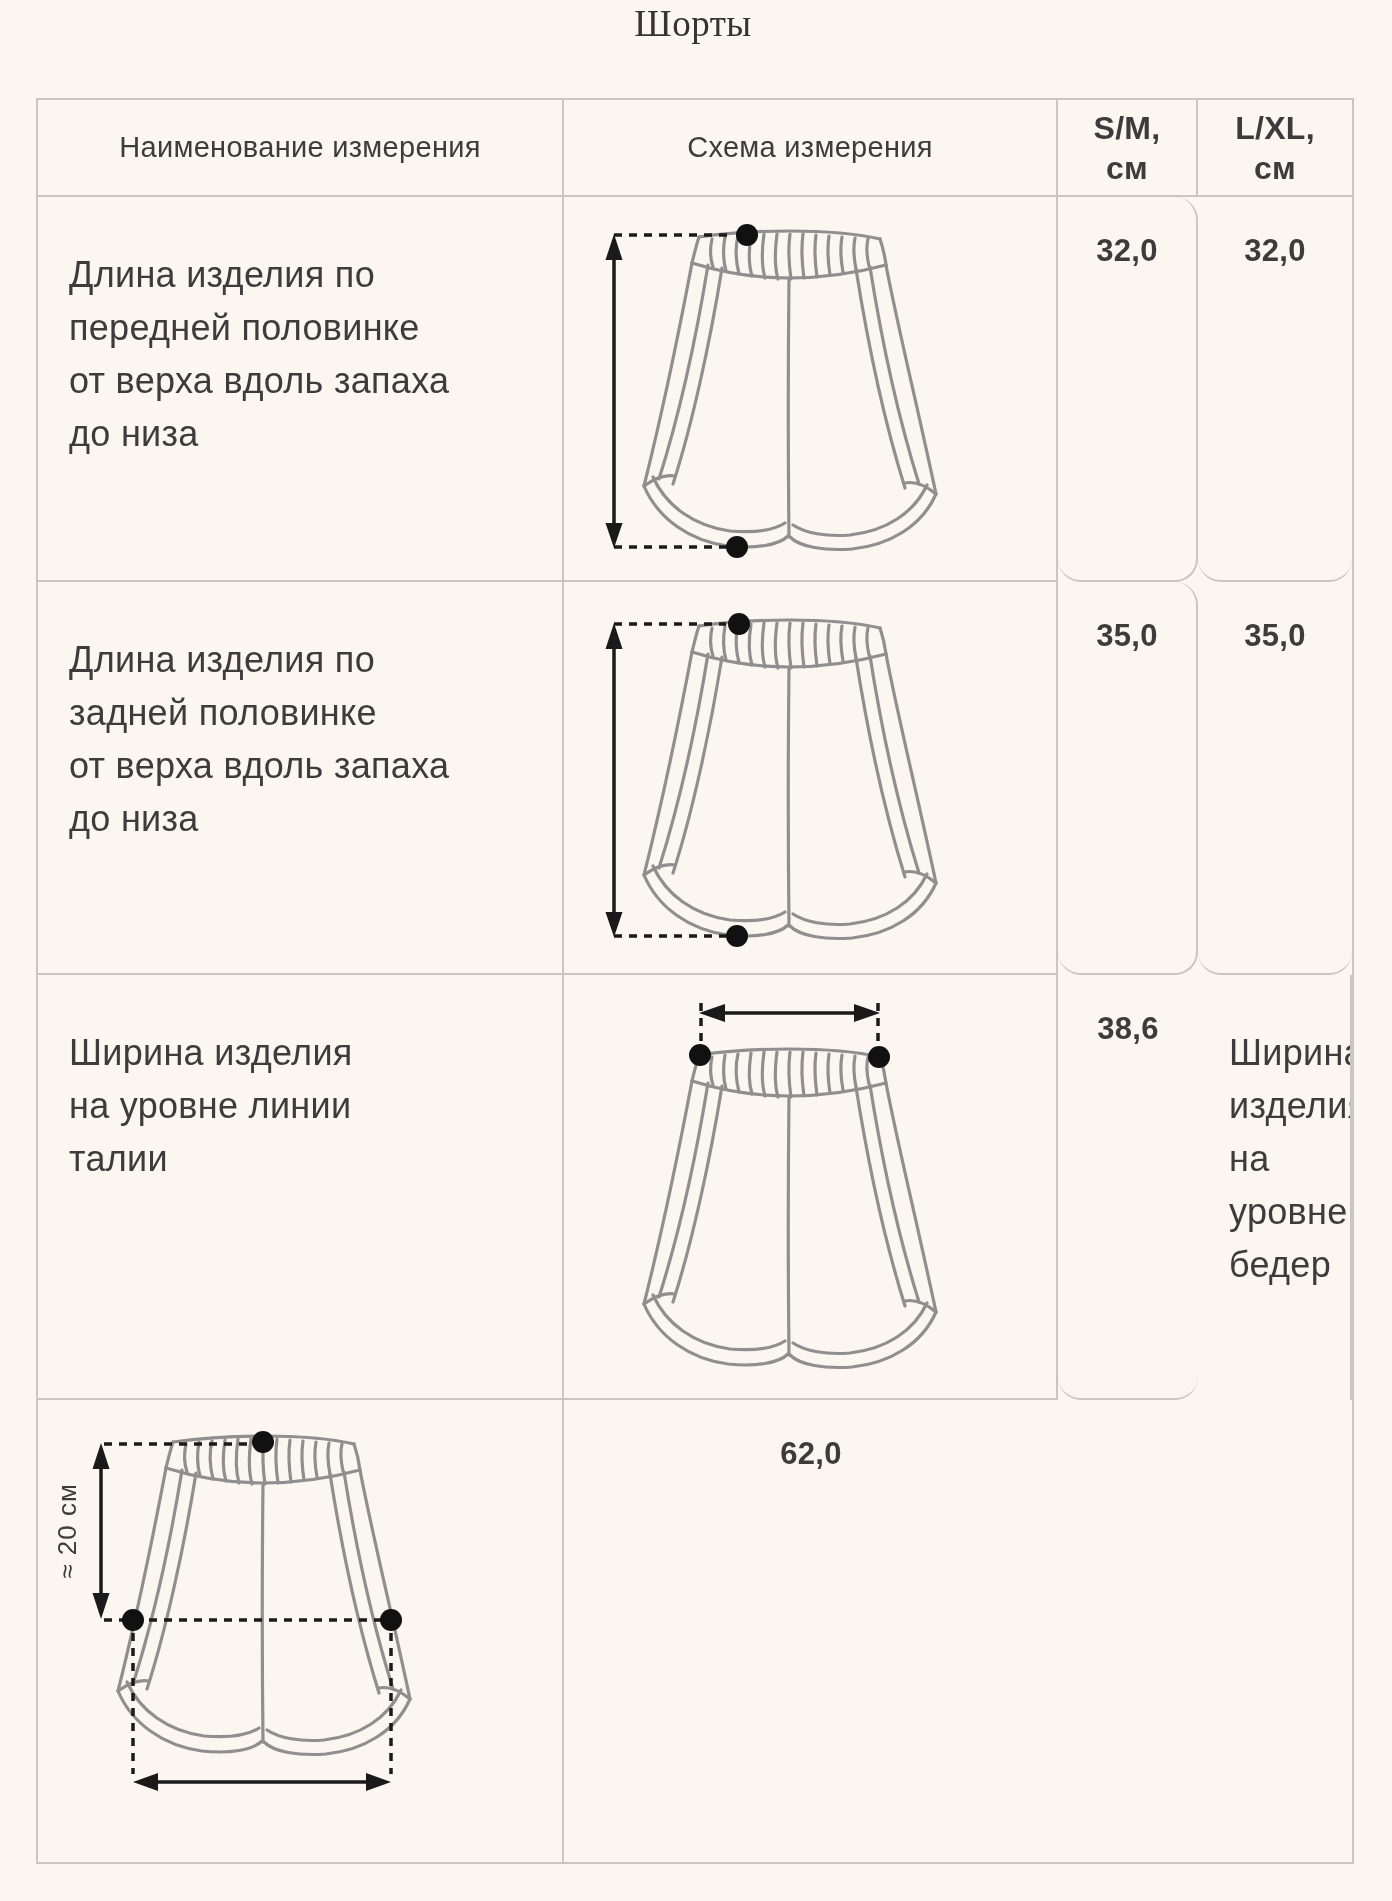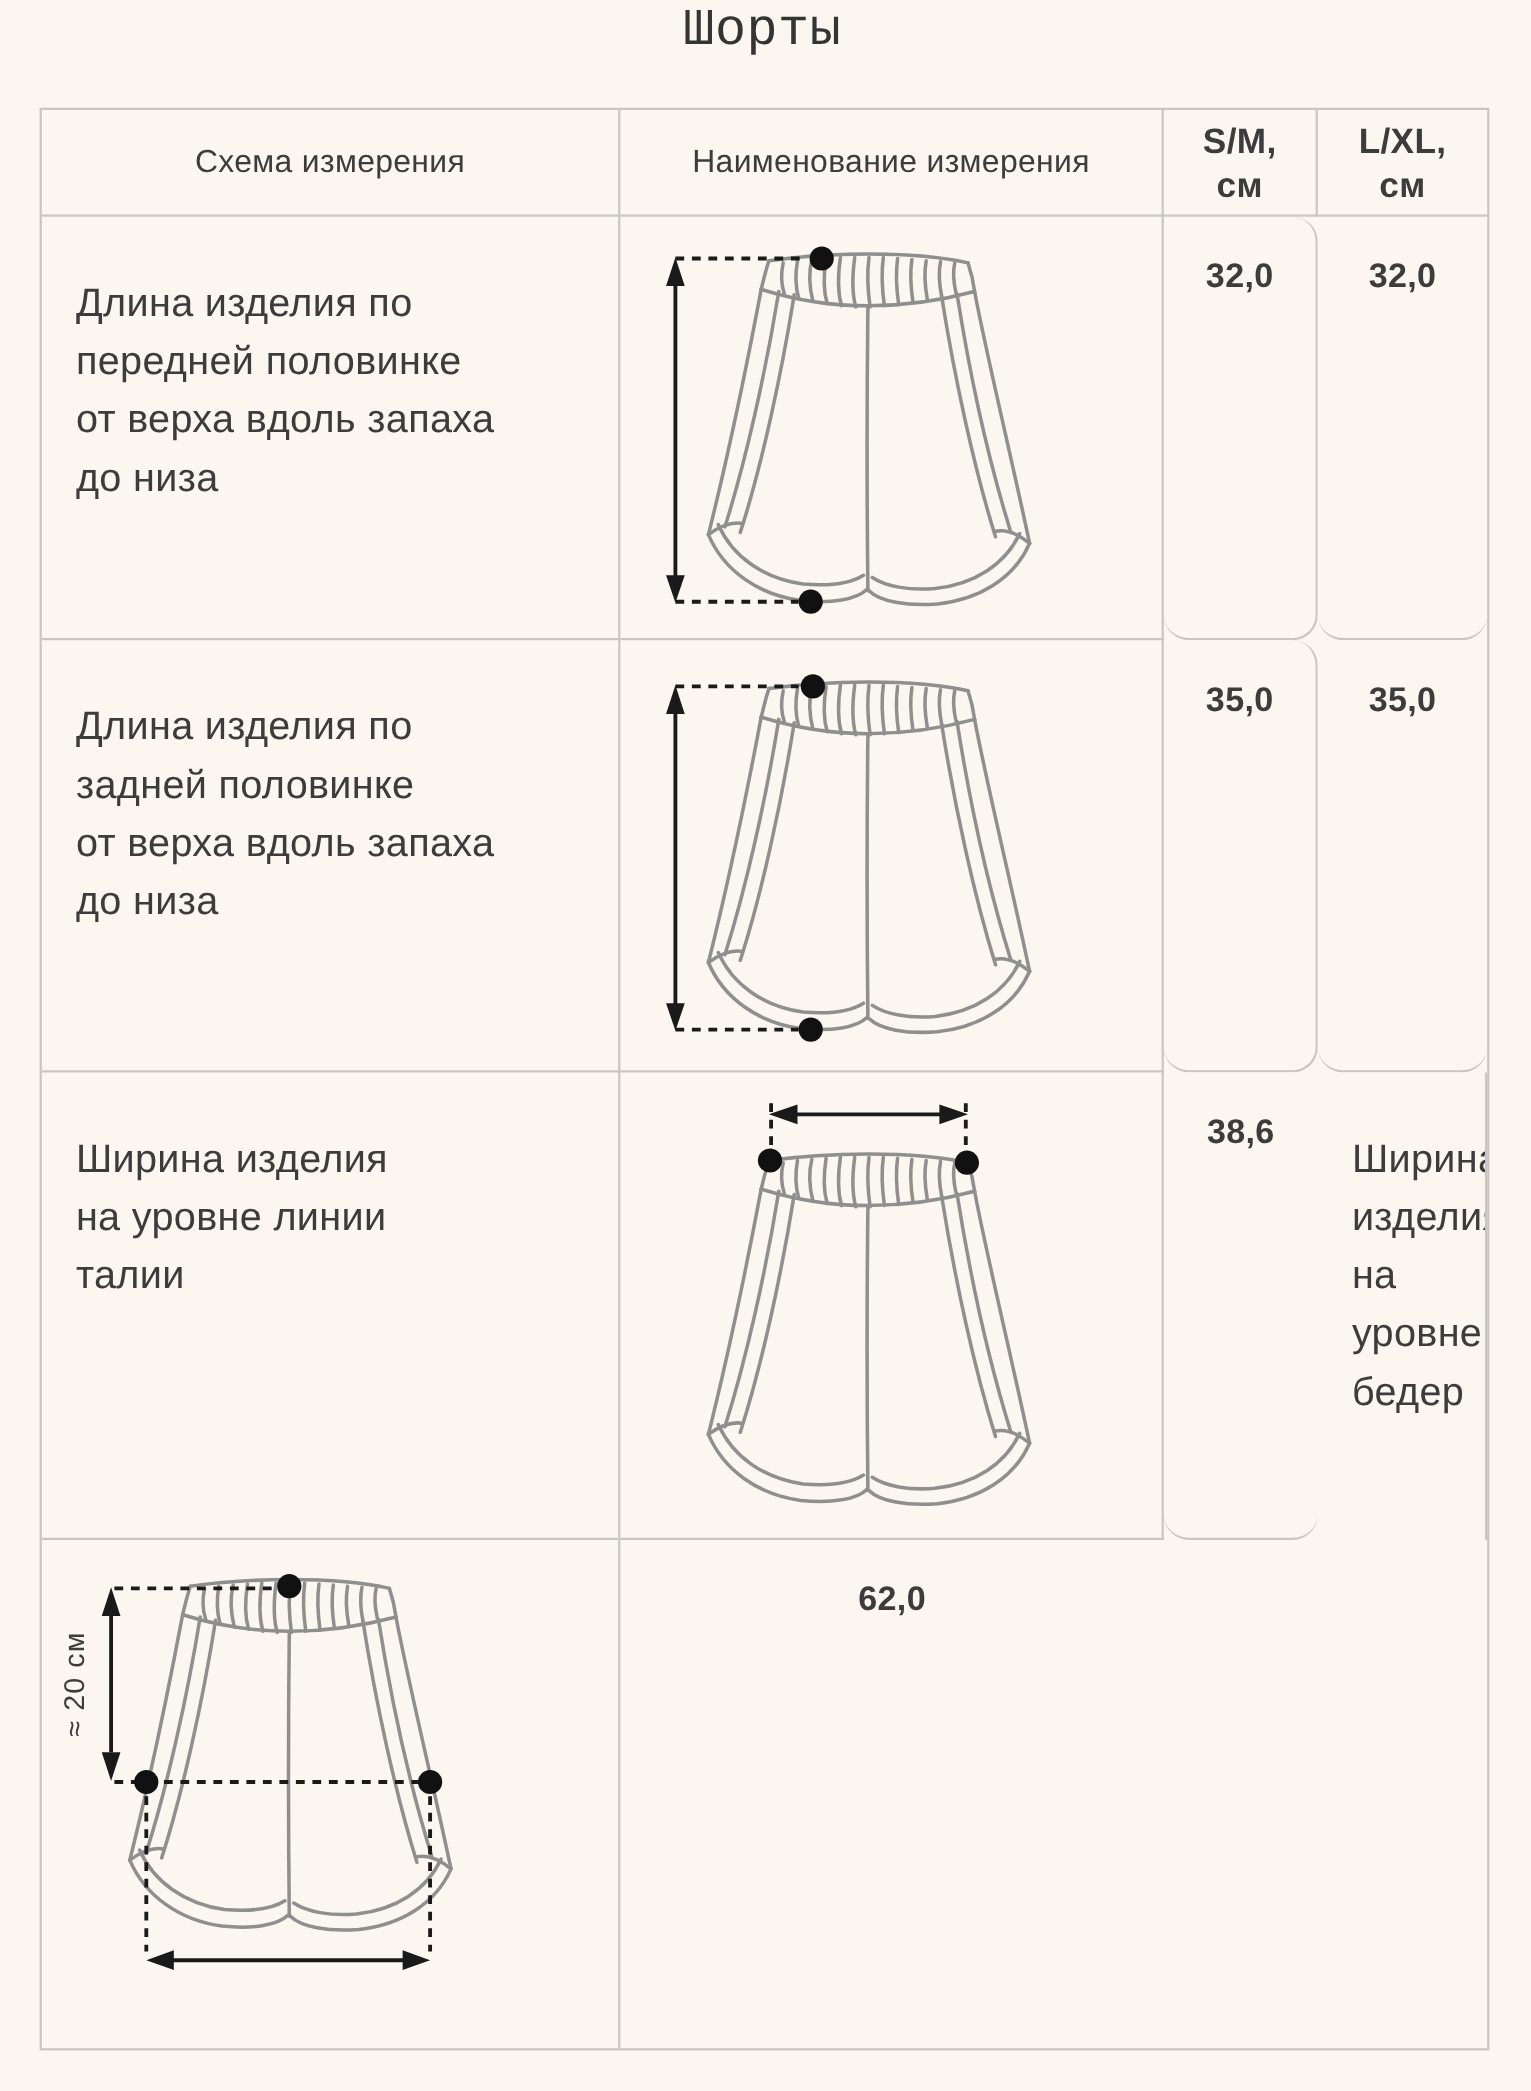--- a/index.html
+++ b/index.html
@@ -6,22 +6,22 @@
   body{
     width:1392px;height:1901px;position:relative;
     background:#FBF6F0;
     font-family:"Liberation Sans", sans-serif;
     color:#3C3C3C;
     -webkit-font-smoothing:antialiased;
   }
   .page-title{
     position:absolute;left:36px;top:2px;width:1314px;
     text-align:center;
-    font-family:Liberation Mono, monospace;
-    font-size:47px;font-weight:500;color:#343434;
+    font-family:Liberation Serif, serif;
+    font-size:37px;font-weight:500;color:#343434;
     letter-spacing:.5px;
   }
   .size-table{
     position:absolute;left:36px;top:98px;
     display:grid;
     grid-template-columns:526px 494px 140px 154px;
     grid-template-rows:97px 385px 393px 425px 462px;
     border:2px solid #C9C6C1;
     background:#FBF6F0;
   }
@@ -99,22 +99,22 @@
 
       <path d="M 157 57 C 156 145, 156 230, 157 316"></path>
     </g>
   </defs>
 </svg>
 
 <div class="page-title">Шорты</div>
 
 <div class="size-table">
 
+  <div class="cell hcell">Наименование измерения</div>
   <div class="cell hcell">Схема измерения</div>
-  <div class="cell hcell">Наименование измерения</div>
   <div class="cell hcell hsize">S/M,
 см</div>
   <div class="cell hcell hsize lc">L/XL,
 см</div>
 
   <div class="cell name-cell">Длина изделия по
 передней половинке
 от верха вдоль запаха
 до низа</div>
   <div class="cell diagram-cell">

